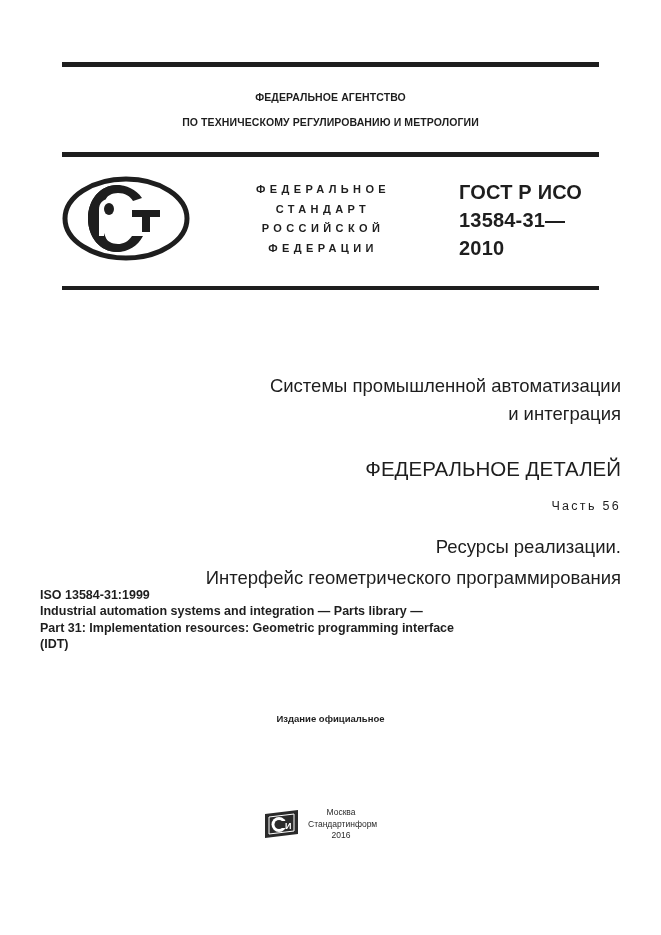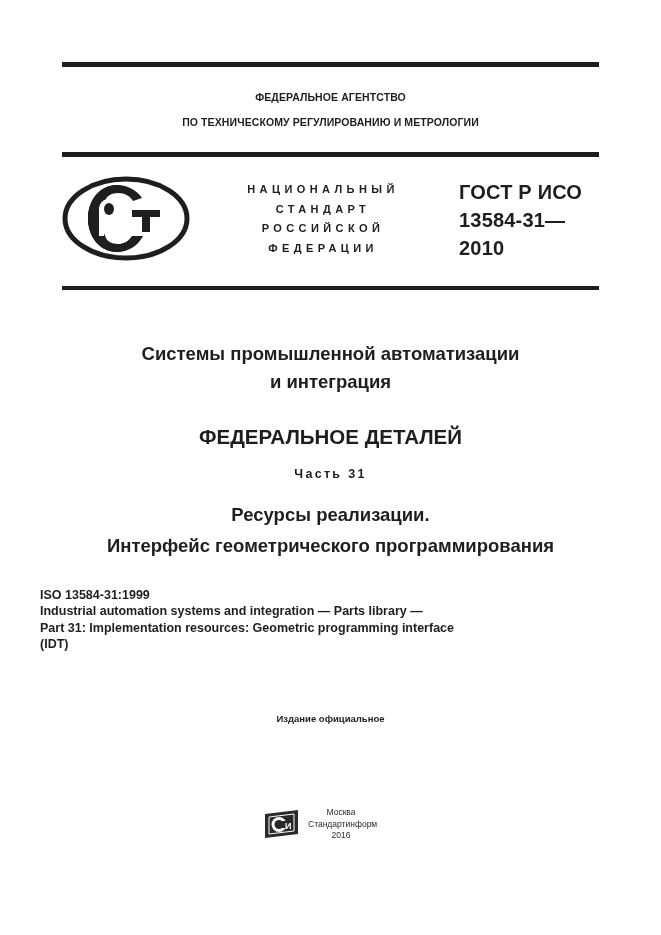--- a/index.html
+++ b/index.html
@@ -65,22 +65,23 @@
       font-weight: bold;
       font-size: 20px;
       line-height: 28px;
       letter-spacing: 0.2px;
     }
 
     .title-block {
       position: absolute;
       left: 40px;
       width: 581px;
-      text-align: center;
-      font-weight: bold;
+      text-align: right;
+      font-weight: normal;
+      margin-top: 32px;
     }
     .series-title {
       top: 340px;
       font-size: 18.5px;
       line-height: 28px;
     }
     .main-title {
       top: 423px;
       font-size: 20.5px;
       line-height: 28px;
@@ -157,42 +158,42 @@
 
     <path d="M37 60 L37 34 C37 27 41 23 47 23 C53 23 57 27 57 33 C57 39 53 43 47 43 C45 43 43 42 42 41 L42 60 Z" fill="#fff"></path>
     <ellipse cx="47" cy="33" rx="5" ry="6" fill="#1e1e1e"></ellipse>
 
     <rect x="70" y="34" width="28" height="7" fill="#1e1e1e"></rect>
     <rect x="80" y="34" width="8" height="22" fill="#1e1e1e"></rect>
   </svg>
 </div>
 
 <div class="national">
-  <div>НАЦИОНАЛЬНЫЙ</div>
+  <div>ФЕДЕРАЛЬНОЕ</div>
   <div>СТАНДАРТ</div>
   <div>РОССИЙСКОЙ</div>
   <div>ФЕДЕРАЦИИ</div>
 </div>
 
 <div class="gost-code">
   <div>ГОСТ Р ИСО</div>
   <div>13584-31—</div>
   <div>2010</div>
 </div>
 
 <div class="rule rule-bot"></div>
 
 <div class="title-block series-title">
   <div>Системы промышленной автоматизации</div>
   <div>и интеграция</div>
 </div>
 
 <div class="title-block main-title">ФЕДЕРАЛЬНОЕ ДЕТАЛЕЙ</div>
 
-<div class="title-block part-label">Часть 31</div>
+<div class="title-block part-label">Часть 56</div>
 
 <div class="title-block subtitle">
   <div>Ресурсы реализации.</div>
   <div>Интерфейс геометрического программирования</div>
 </div>
 
 <div class="iso-block">
   <div>ISO 13584-31:1999</div>
   <div>Industrial automation systems and integration — Parts library —</div>
   <div>Part 31: Implementation resources: Geometric programming interface</div>

